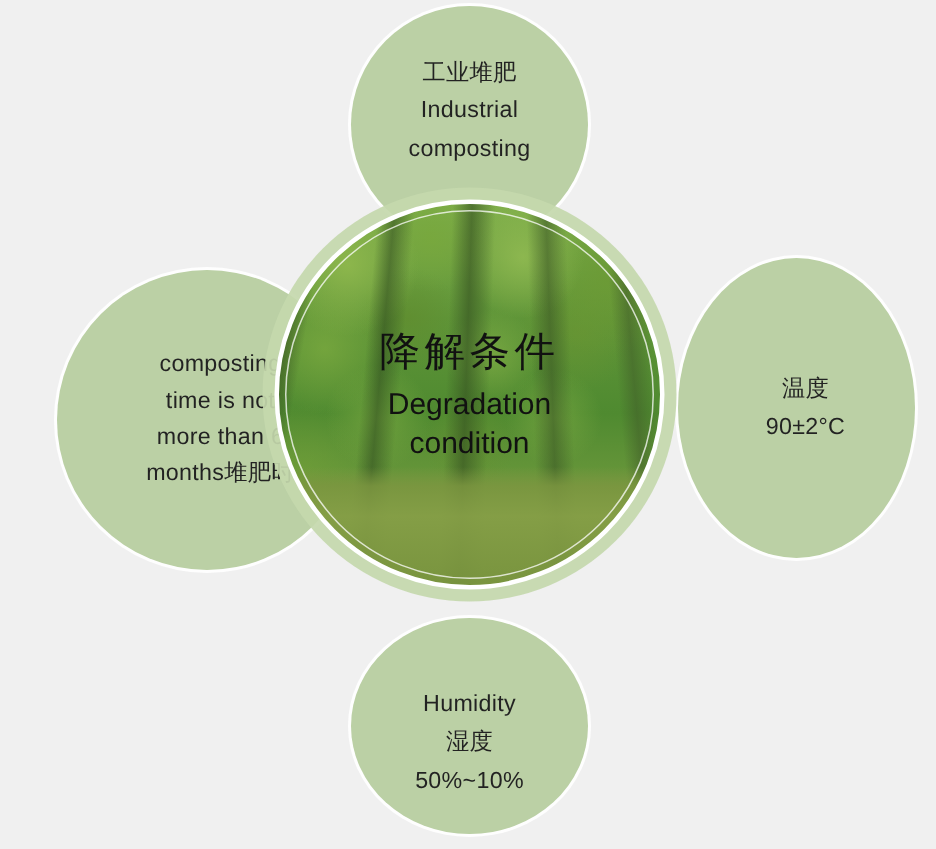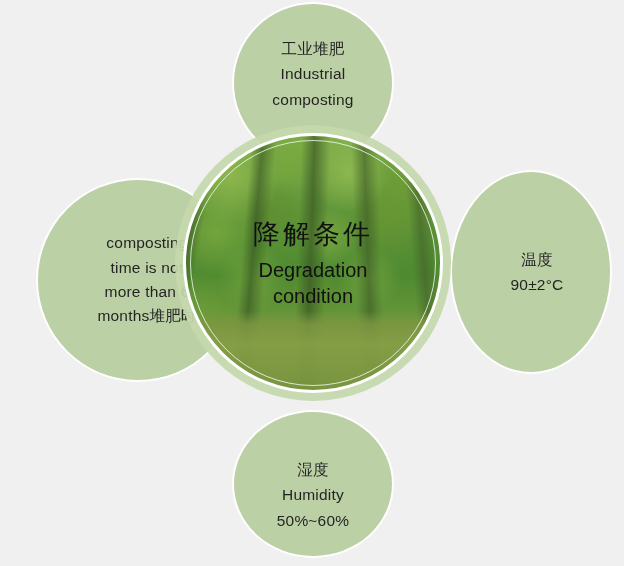--- a/index.html
+++ b/index.html
@@ -185,23 +185,23 @@
 
   <div class="petal" id="petal-right">
     <div class="txt">
       <span class="ln">温度</span>
       <span class="ln">90±2°C</span>
     </div>
   </div>
 
   <div class="petal" id="petal-bottom">
     <div class="txt">
+      <span class="ln">Humidity</span>
       <span class="ln">湿度</span>
-      <span class="ln">Humidity</span>
-      <span class="ln">50%~60%</span>
+      <span class="ln">50%~10%</span>
     </div>
   </div>
 
   <div id="center-circle">
     <div id="center-text">
       <span class="cn">降解条件</span>
       <span class="en">Degradation</span>
       <span class="en">condition</span>
     </div>
   </div>

